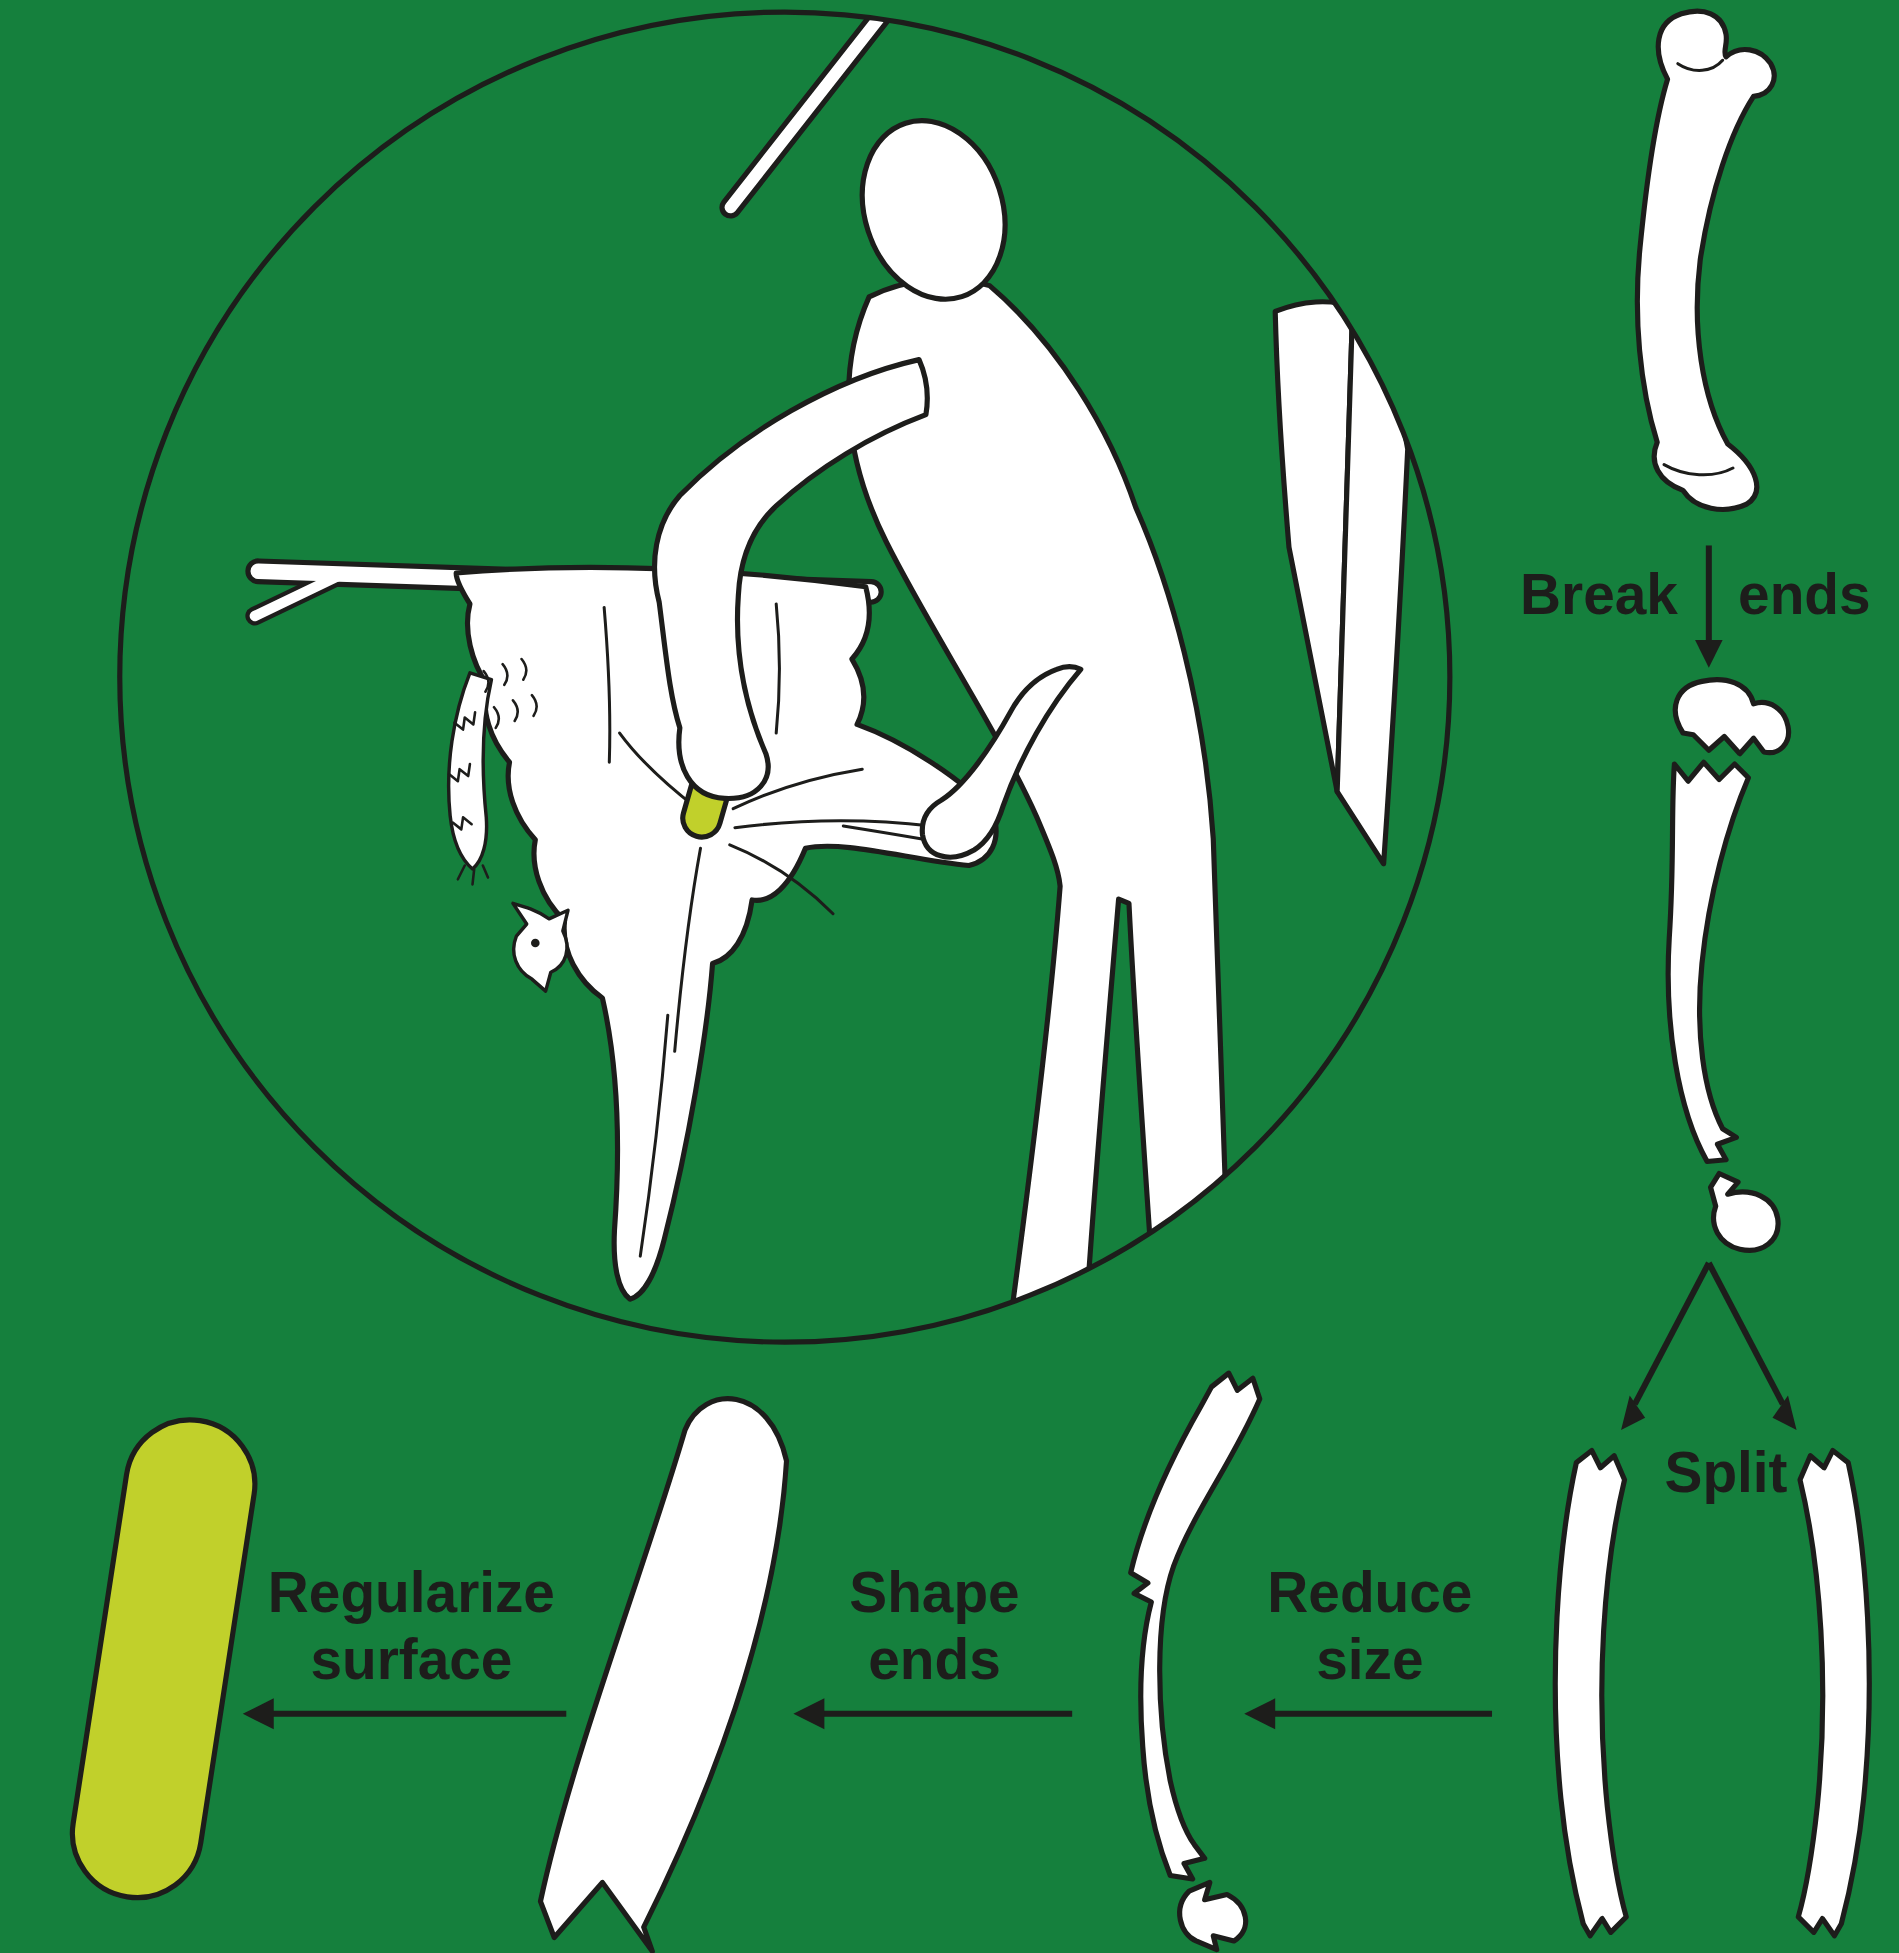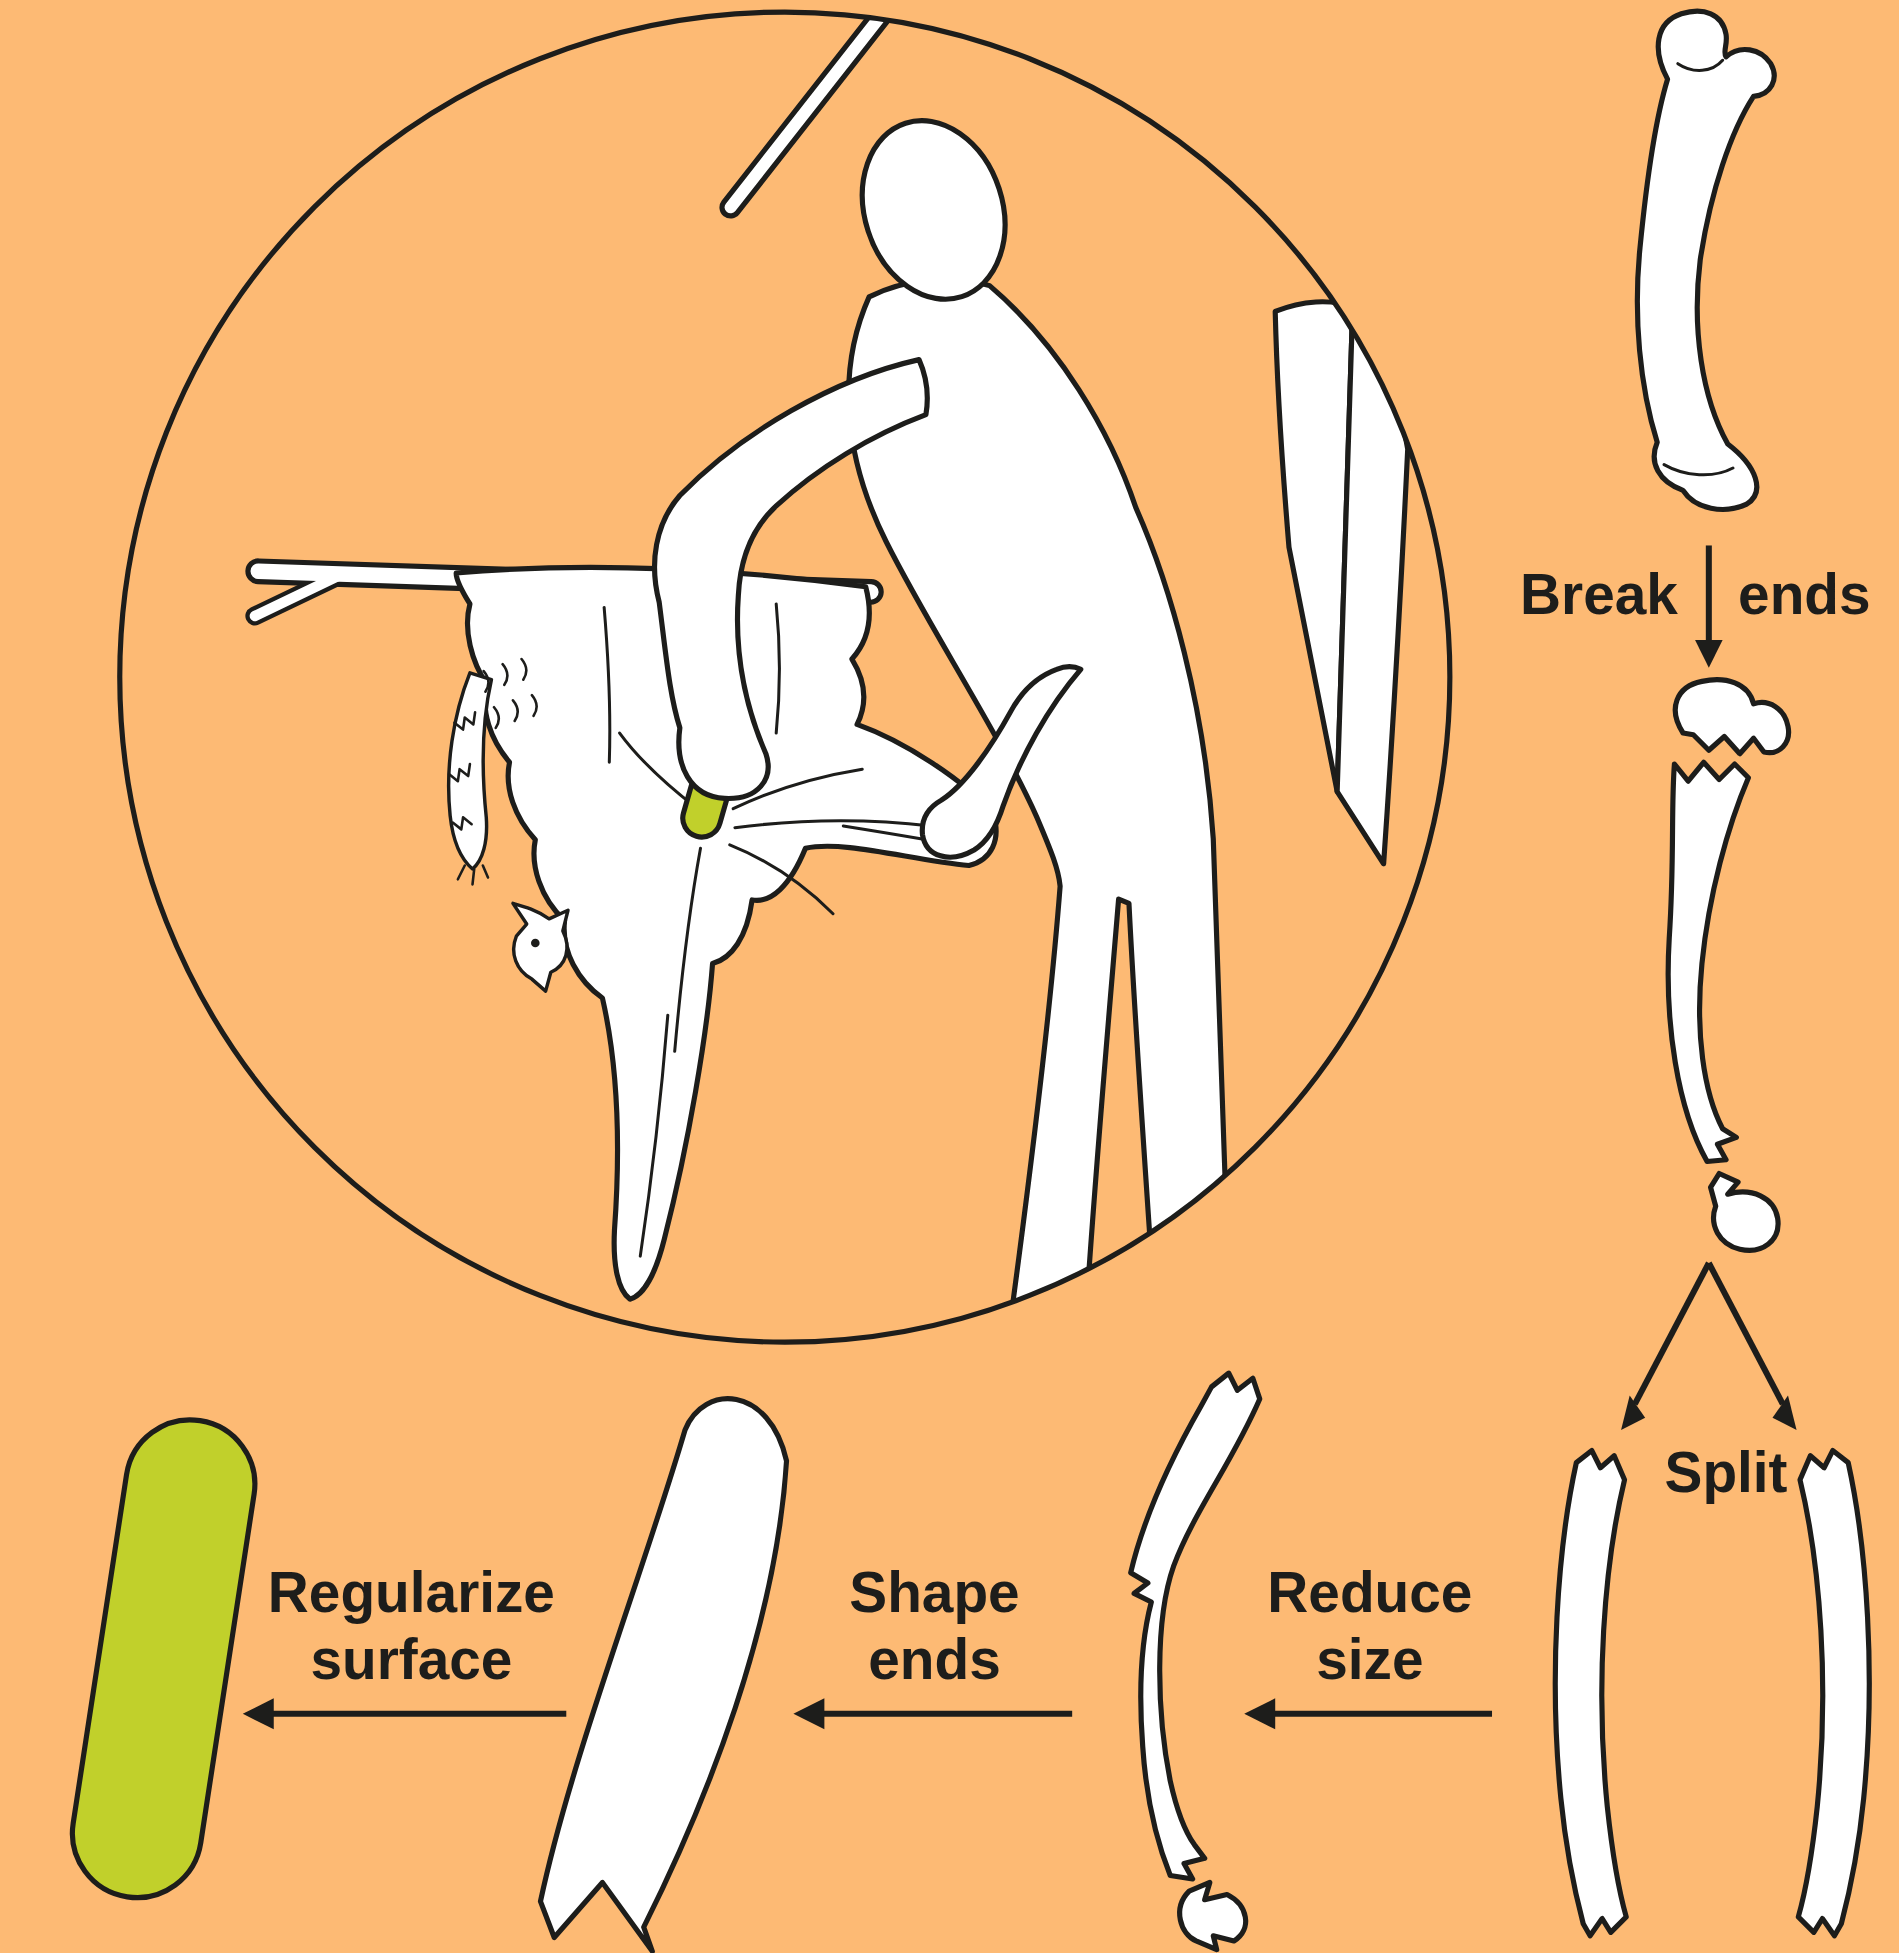--- a/index.html
+++ b/index.html
@@ -1,20 +1,20 @@
 <!DOCTYPE html>
 <html style="font-size:13.8px"><head>
 <meta charset="utf-8">
 <style>
   html, body { margin: 0; padding: 0; background: #ffffff; }
   .canvas {
     position: relative;
     width: 1900px;
     height: 1953px;
-    background: #fdba74;
+    background: #15803d;
     font-family: "Liberation Sans", sans-serif;
   }
   svg { position: absolute; left: 0; top: 0; }
   .outline { fill: #ffffff; stroke: #1d1d1b; stroke-width: 6; stroke-linejoin: round; }
   .outline-thin { fill: #ffffff; stroke: #1d1d1b; stroke-width: 4; stroke-linejoin: round; }
   .detail { fill: none; stroke: #1d1d1b; stroke-width: 3.5; stroke-linecap: round; }
   .fur { fill: none; stroke: #1d1d1b; stroke-width: 3; stroke-linecap: round; stroke-linejoin: round; }
   .arrowline { fill: none; stroke: #1d1d1b; stroke-width: 7; }
   .arrowhead { fill: #1d1d1b; stroke: none; }
   .lbl {

